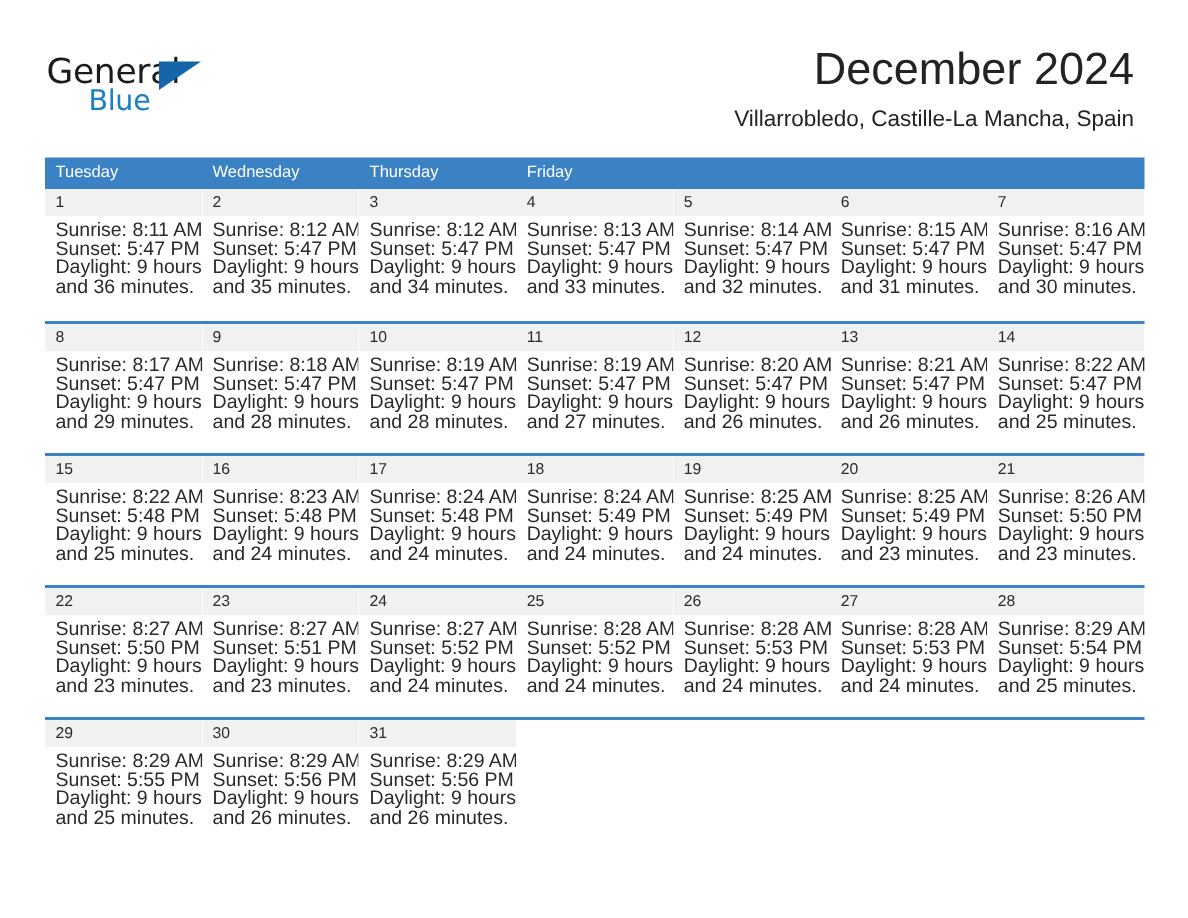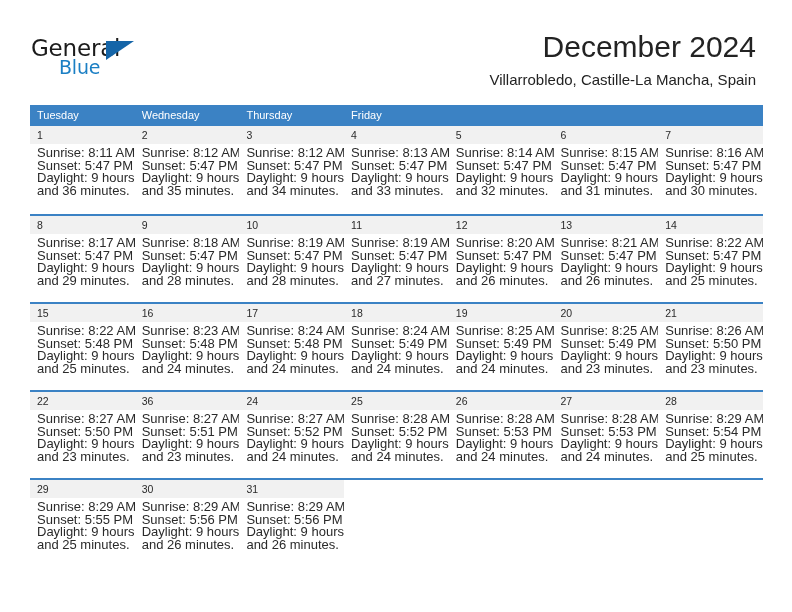--- a/index.html
+++ b/index.html
@@ -420,21 +420,21 @@
             </div>
             <div class="day-info">
               <div>Sunrise: 8:27 AM</div>
               <div>Sunset: 5:50 PM</div>
               <div>Daylight: 9 hours</div>
               <div>and 23 minutes.</div>
             </div>
           </div>
           <div class="day-cell filled">
             <div class="daynum-band">
-              <div class="daynum">36</div>
+              <div class="daynum">23</div>
             </div>
             <div class="day-info">
               <div>Sunrise: 8:27 AM</div>
               <div>Sunset: 5:51 PM</div>
               <div>Daylight: 9 hours</div>
               <div>and 23 minutes.</div>
             </div>
           </div>
           <div class="day-cell filled">
             <div class="daynum-band">

